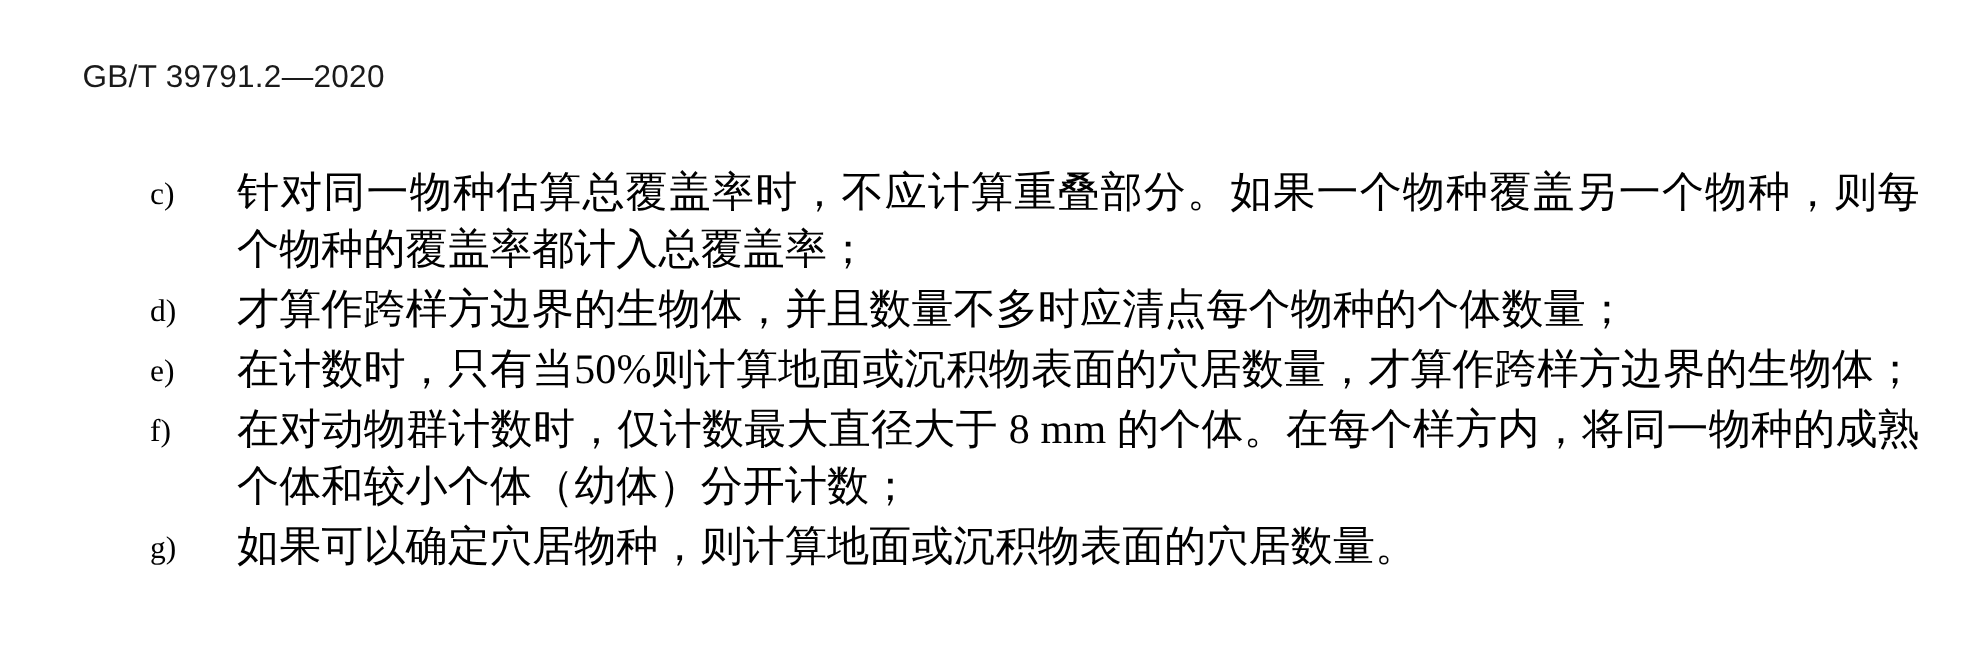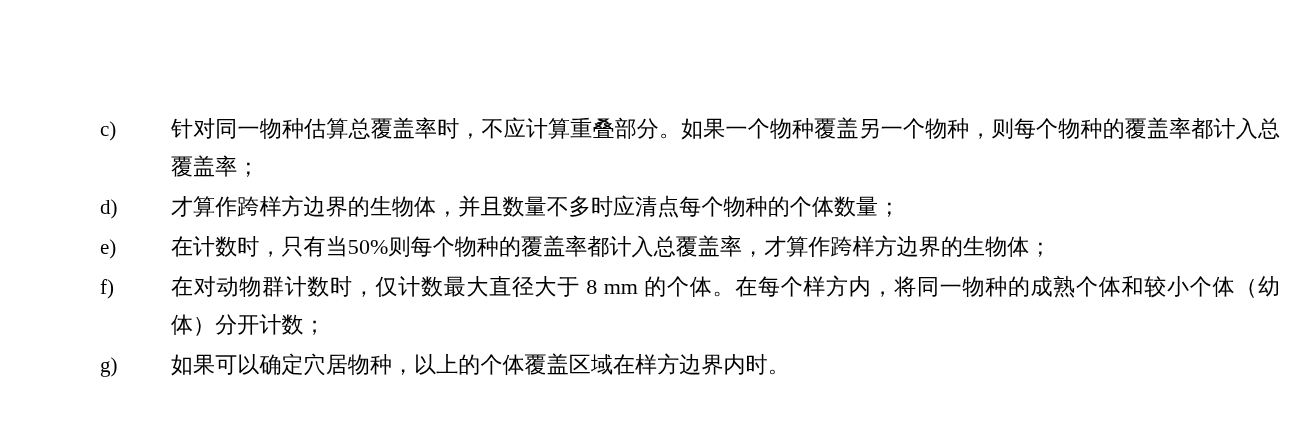--- a/index.html
+++ b/index.html
@@ -45,57 +45,57 @@
     flex: 0 0 auto;
     width: 58px;
     font-family: "Liberation Serif", serif;
     font-size: 21px;
     line-height: 38px;
     color: #000;
   }
   .item-text {
     flex: 1 1 auto;
     font-family: "Liberation Serif", serif;
-    font-size: 22px;
+    font-size: 28px;
     line-height: 38px;
     color: #000;
     text-align: justify;
     text-justify: inter-ideograph;
     letter-spacing: 0.1px;
-    margin-left: 13px;
   }
 </style>
 </head>
 <body>
 
 <div class="page">
 
+  <div class="header">GB/T 39791.2—2020</div>
 
   <div class="body-list">
 
     <div class="item">
       <div class="marker">c)</div>
       <div class="item-text">针对同一物种估算总覆盖率时，不应计算重叠部分。如果一个物种覆盖另一个物种，则每个物种的覆盖率都计入总覆盖率；</div>
     </div>
 
     <div class="item">
       <div class="marker">d)</div>
       <div class="item-text">才算作跨样方边界的生物体，并且数量不多时应清点每个物种的个体数量；</div>
     </div>
 
     <div class="item">
       <div class="marker">e)</div>
-      <div class="item-text">在计数时，只有当50%则每个物种的覆盖率都计入总覆盖率，才算作跨样方边界的生物体；</div>
+      <div class="item-text">在计数时，只有当50%则计算地面或沉积物表面的穴居数量，才算作跨样方边界的生物体；</div>
     </div>
 
     <div class="item">
       <div class="marker">f)</div>
       <div class="item-text">在对动物群计数时，仅计数最大直径大于 8 mm 的个体。在每个样方内，将同一物种的成熟个体和较小个体（幼体）分开计数；</div>
     </div>
 
     <div class="item">
       <div class="marker">g)</div>
-      <div class="item-text">如果可以确定穴居物种，以上的个体覆盖区域在样方边界内时。</div>
+      <div class="item-text">如果可以确定穴居物种，则计算地面或沉积物表面的穴居数量。</div>
     </div>
 
   </div>
 
 </div>
 
 </body></html>

